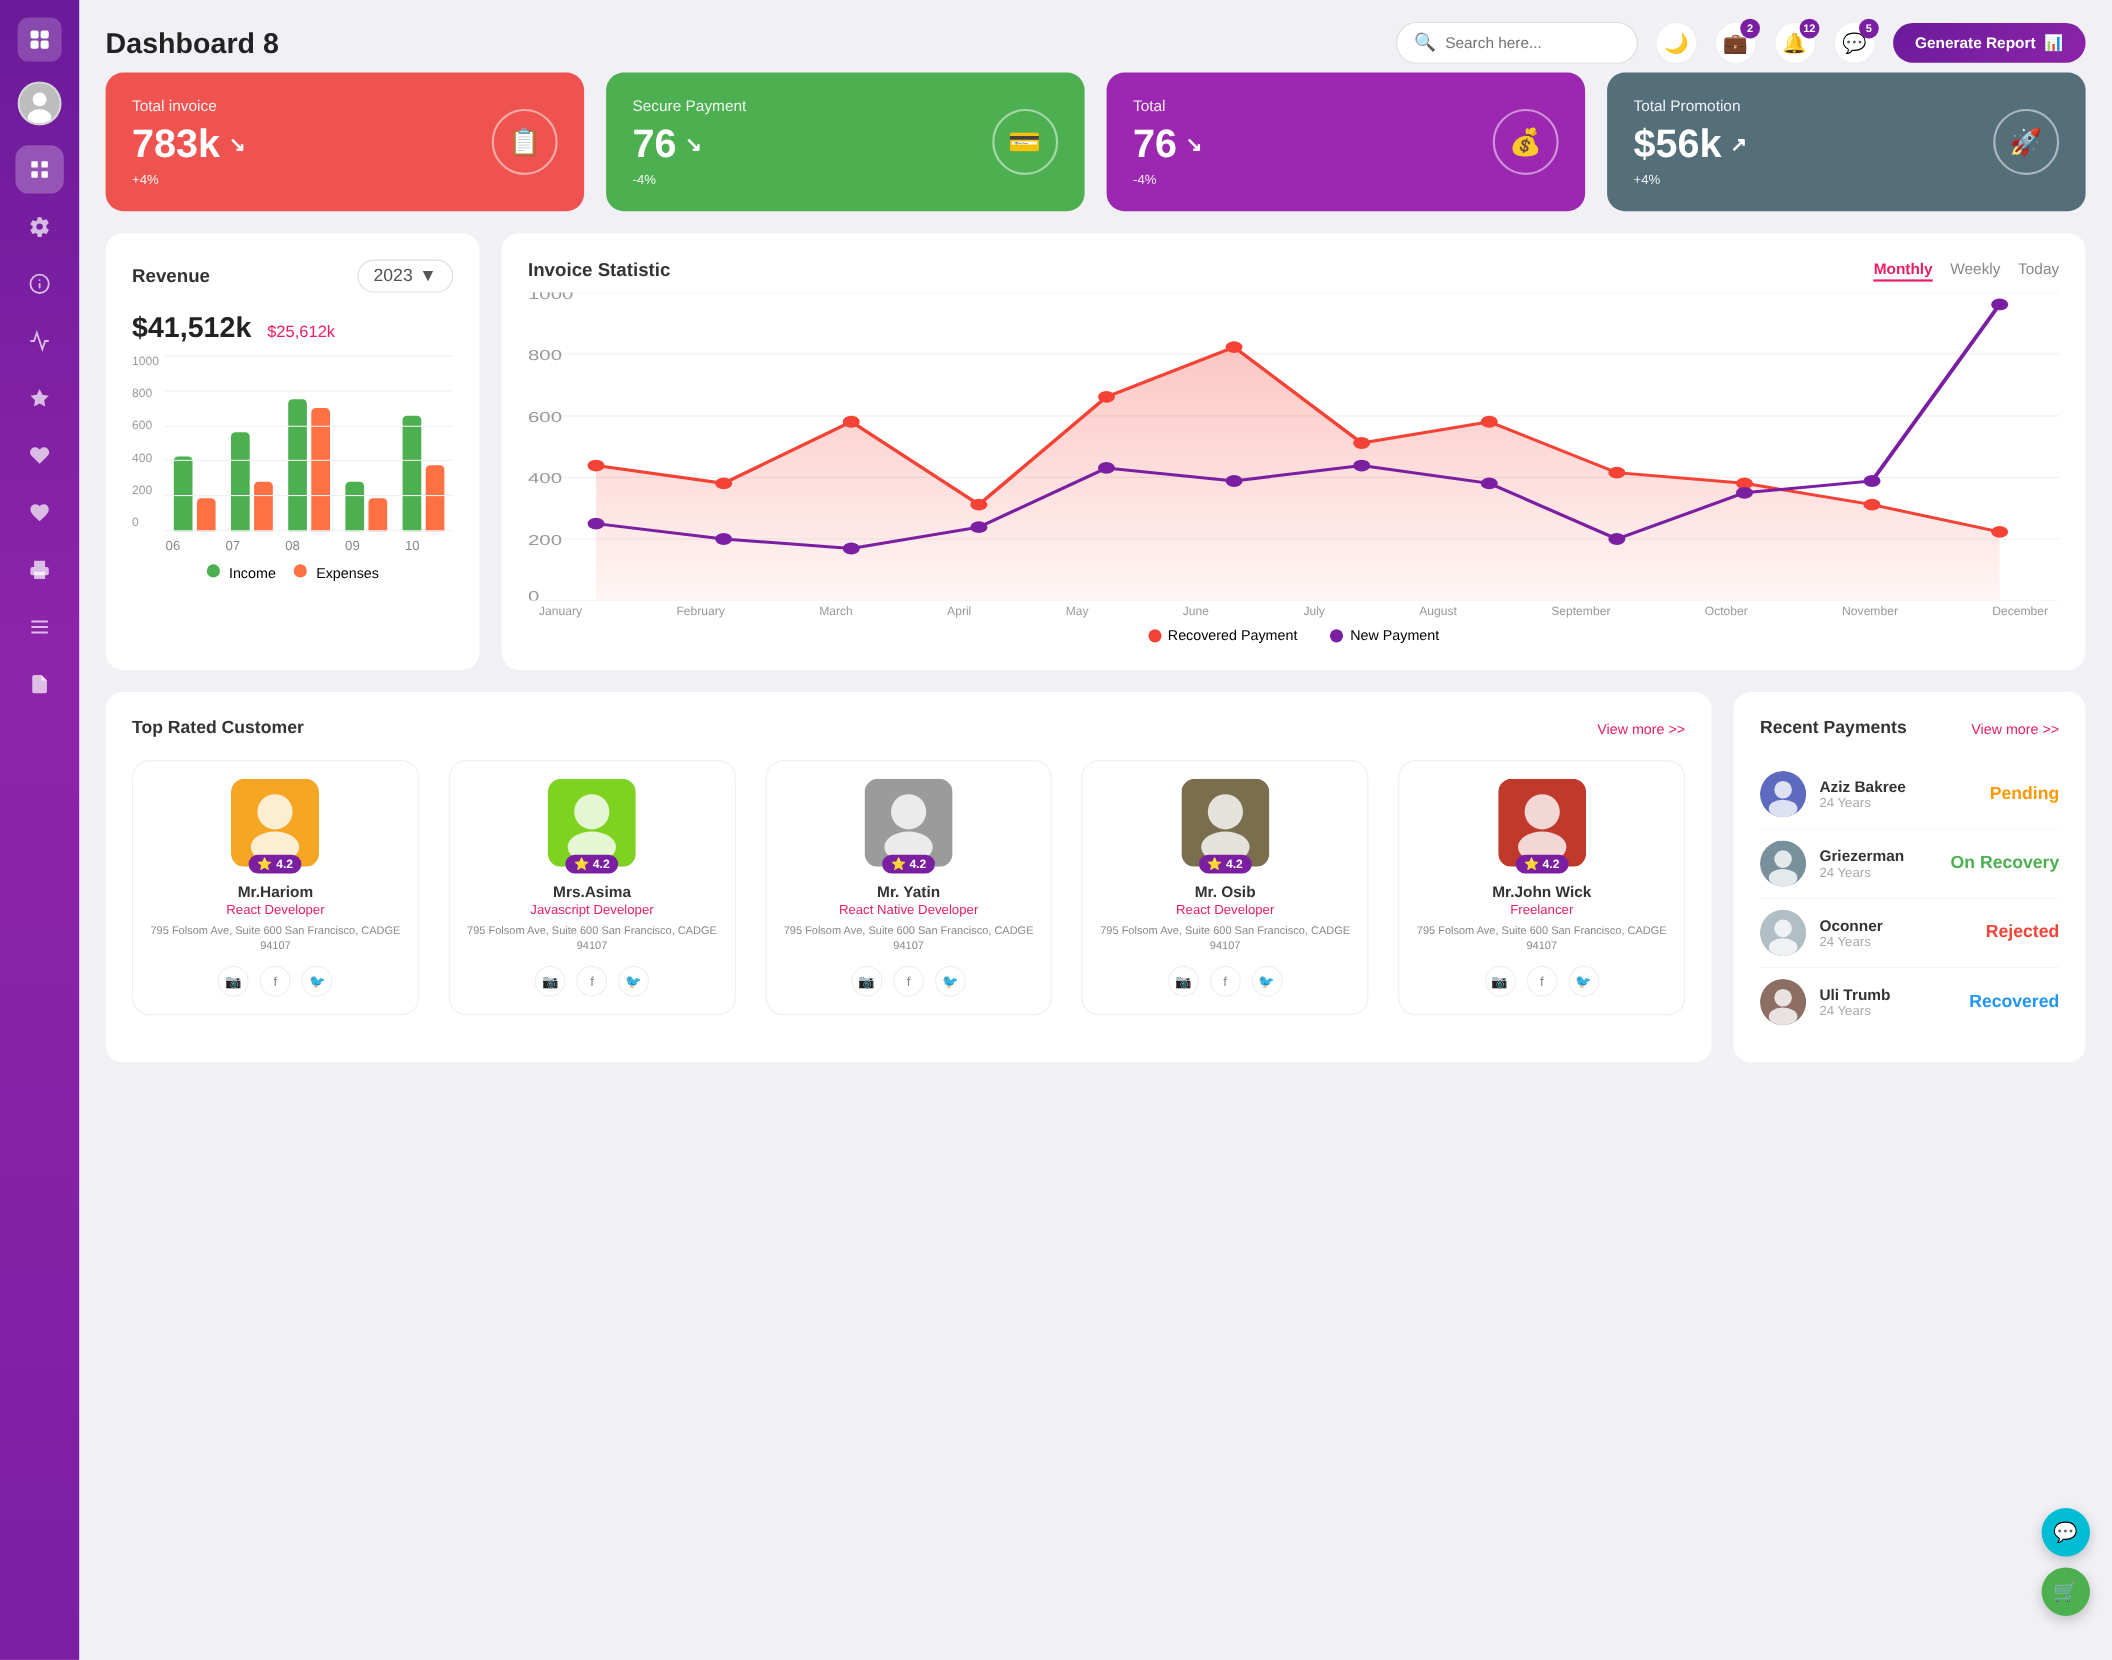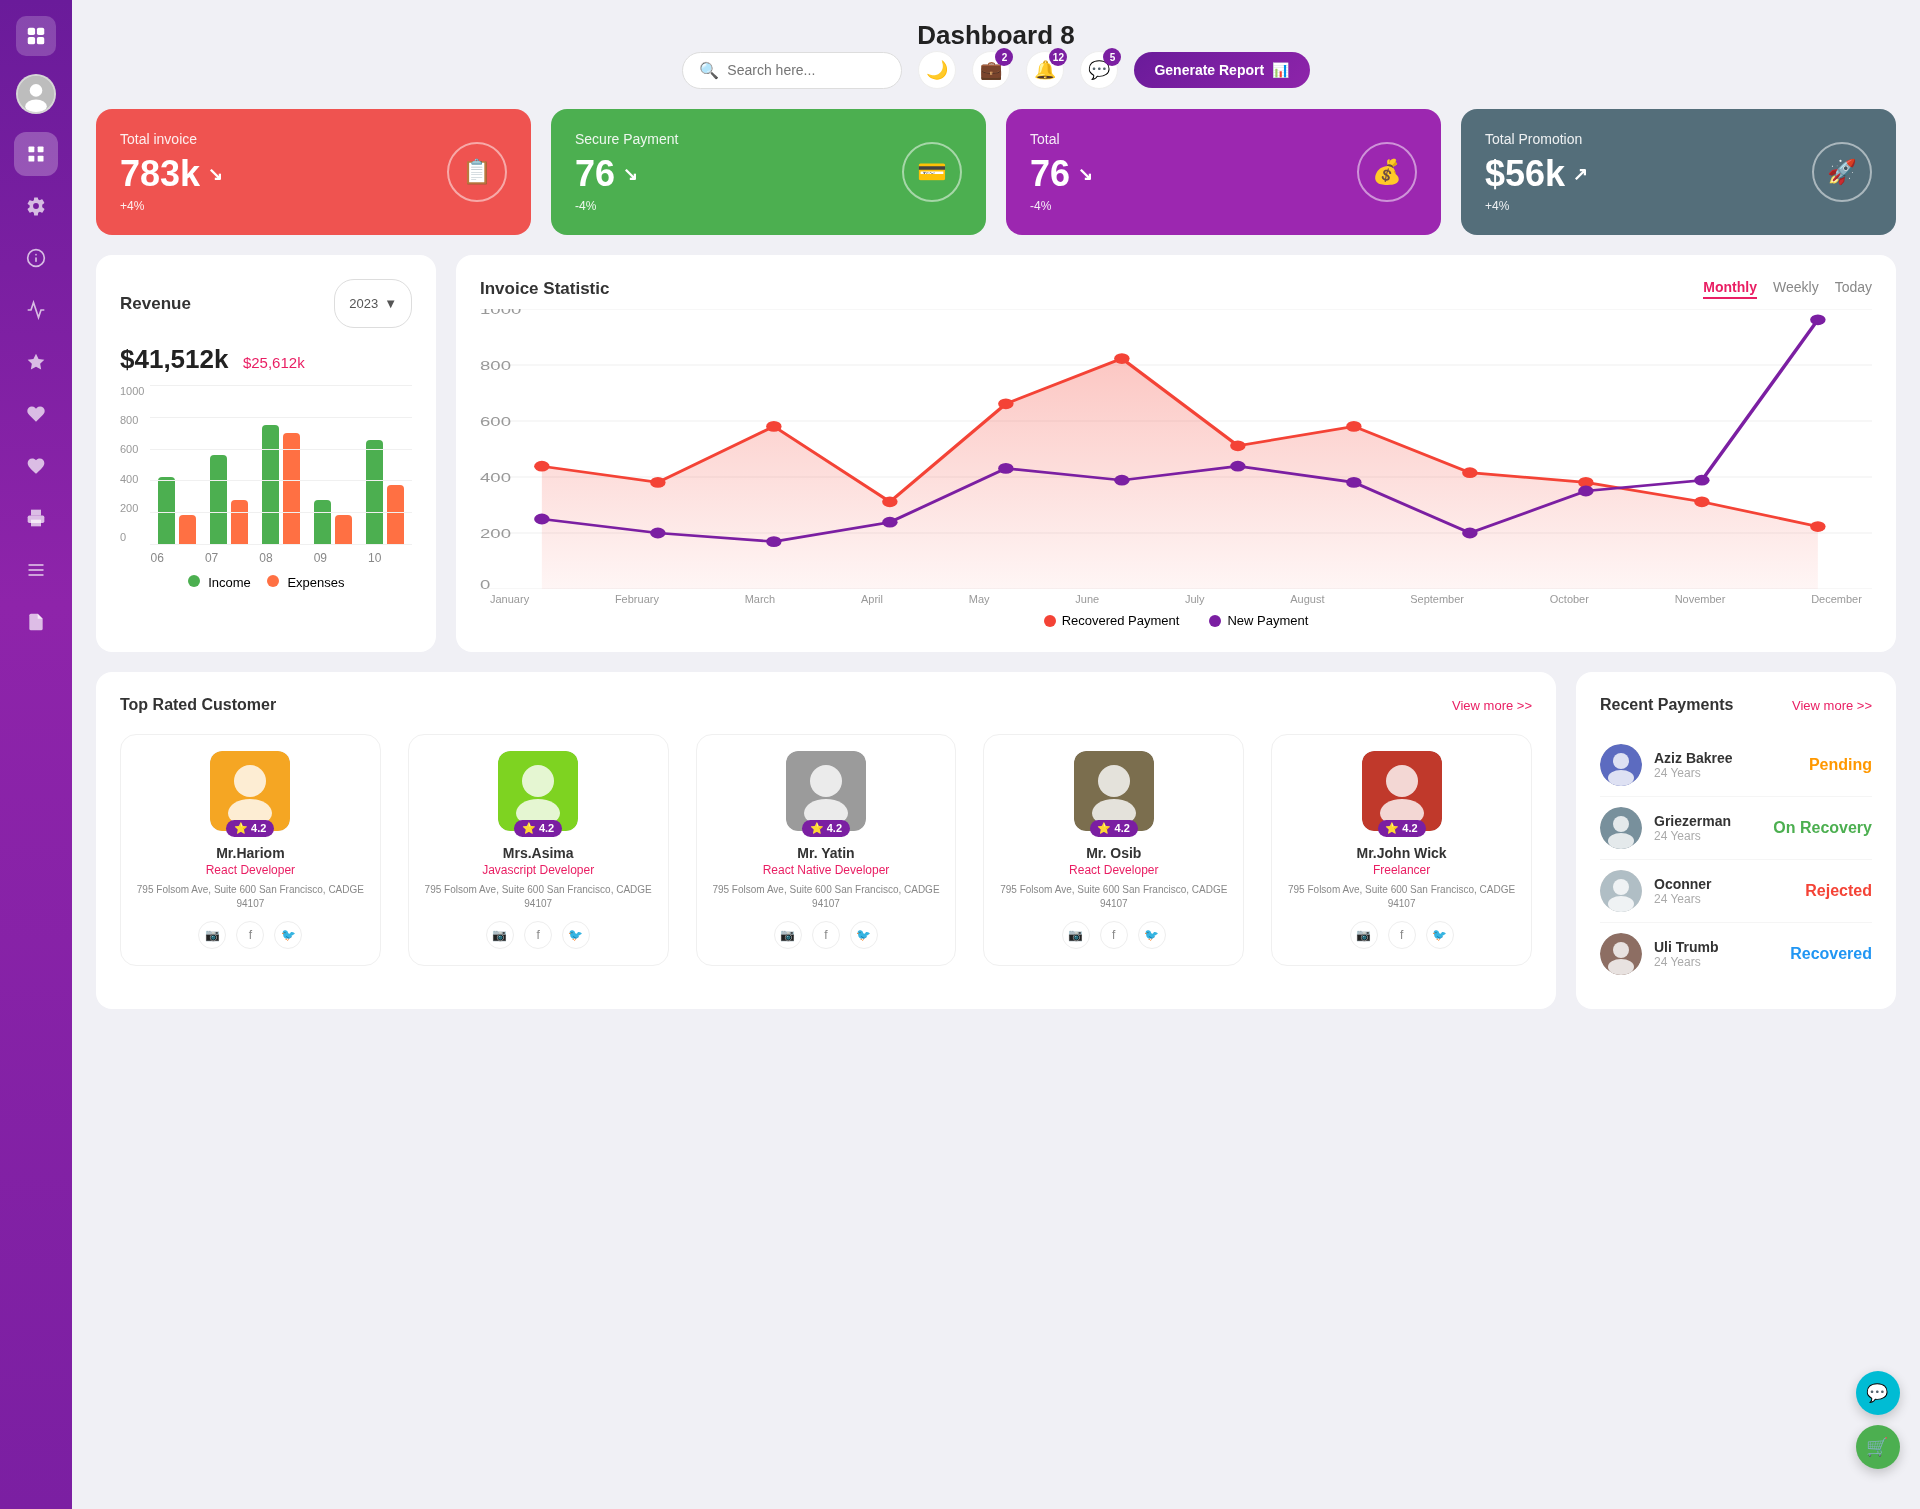--- a/index.html
+++ b/index.html
@@ -60,22 +60,21 @@
       flex: 1;
       padding: 20px 24px;
       min-height: 100vh;
     }
 
     
     .header {
       display: flex;
       align-items: center;
       justify-content: space-between;
-      margin-bottom: 20px;
-      flex-direction: column;
+      margin-bottom: 8px;
     }
     .header-title {
       font-size: 26px;
       font-weight: 700;
       color: #222;
     }
     .header-right {
       display: flex;
       align-items: center;
       gap: 16px;
@@ -189,22 +188,22 @@
       display: flex;
       align-items: center;
       justify-content: space-between;
       margin-bottom: 16px;
     }
     .card-title { font-size: 17px; font-weight: 600; color: #333; }
     .year-select {
       display: flex; align-items: flex-start; gap: 6px;
       border: 1px solid #ddd;
       border-radius: 20px;
-      padding: 16px 14px;
-      font-size: 13px; color: #555;
+      padding: 5px 14px;
+      font-size: 16px; color: #555;
       cursor: pointer;
     }
     .revenue-amount { font-size: 26px; font-weight: 700; color: #222; }
     .revenue-sub { font-size: 15px; color: #e91e63; margin-left: 10px; }
 
     
     .bar-chart-container {
       margin-top: 10px;
       height: 200px;
       position: relative;

